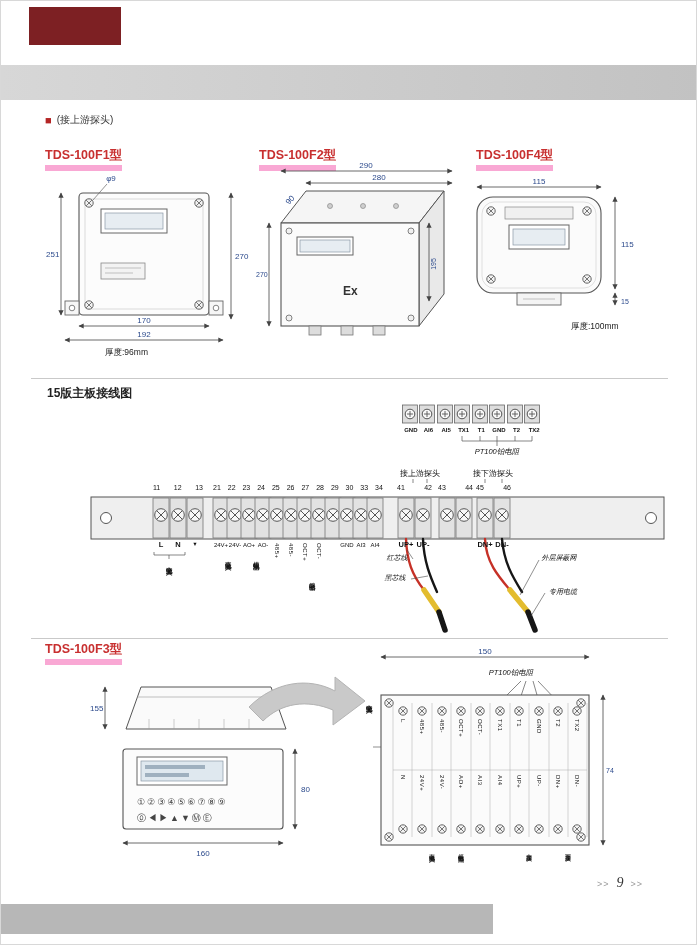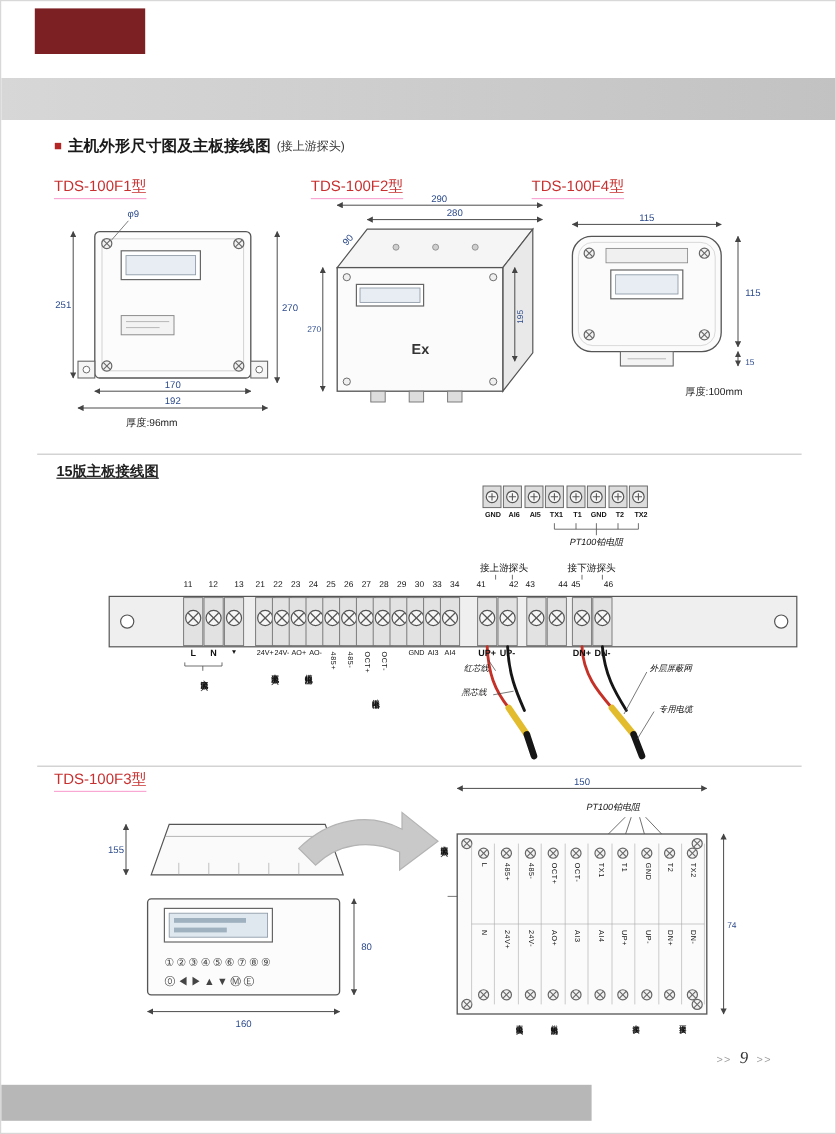--- a/index.html
+++ b/index.html
@@ -1,18 +1,18 @@
 <!DOCTYPE html>
 <html><head>
 <meta charset="utf-8">
 <style>
   html,body{margin:0;padding:0;background:#9a9a9a;font-family:"Liberation Sans",sans-serif;}
   .page{position:relative;width:697px;height:945px;margin:0 auto;background:#fff;overflow:hidden;border:1px solid #d8d8d8;box-sizing:border-box;}
   .abs{position:absolute;}
-  .model-title{position:absolute;color:#c83030;font-weight:normal;font-size:12.5px;border-bottom:1px solid #f9a8d4;padding-bottom:2px;line-height:1.1;}
+  .model-title{position:absolute;color:#c83030;font-weight:bold;font-size:12.5px;border-bottom:6px solid #f9a8d4;padding-bottom:2px;line-height:1.1;}
   .lab{position:absolute;transform:translateX(-50%);font-size:6px;color:#111;white-space:nowrap;line-height:1;}
   .lab.b{font-size:7.5px;font-weight:bold;}
   .lab.m{font-size:7px;font-style:italic;}
   .vlab{position:absolute;transform:translateX(-50%);writing-mode:vertical-rl;text-orientation:mixed;font-size:6.5px;color:#111;line-height:1;letter-spacing:.5px;white-space:nowrap;}
   .numrow{position:absolute;display:flex;justify-content:space-between;font-size:7px;color:#111;line-height:1;}
   .ttsrow{position:absolute;display:flex;font-size:6px;font-weight:bold;color:#111;line-height:1;}
   .tts{flex:1;text-align:center;}
   svg text{font-family:"Liberation Sans",sans-serif;}
   .dim{fill:#2c4a8c;font-size:8px;}
   .dim7{fill:#2c4a8c;font-size:7px;}
@@ -50,27 +50,26 @@
   </defs>
 </svg>
 
 <div class="page">
 
   <div class="abs" style="left:28px;top:6px;width:92px;height:38px;background:#7d2023;"></div>
   <div class="abs" style="left:0;top:64px;width:697px;height:35px;background:linear-gradient(90deg,#d7d7d7,#c2c2c2);"></div>
 
   <div class="abs" style="left:44px;top:112px;display:flex;align-items:center;gap:5px;">
     <span style="color:#b42525;font-size:11px;line-height:1;">■</span>
-    <span style="font-size:13px;font-weight:bold;color:#1a1a1a;">主机外形尺寸图及主板接线图</span>
     <span style="font-size:10px;color:#333;">(接上游探头)</span>
   </div>
 
   <div class="model-title" style="left:44px;top:148px;">TDS-100F1型</div>
   <div class="model-title" style="left:258px;top:148px;">TDS-100F2型</div>
-  <div class="model-title" style="left:442px;top:148px;">TDS-100F4型</div>
+  <div class="model-title" style="left:475px;top:148px;">TDS-100F4型</div>
 
   <svg class="abs" style="left:44px;top:168px;" width="205" height="192" viewBox="0 0 205 192">
     <g>
       <rect x="34" y="24" width="130" height="122" rx="4" fill="#fcfcfc" stroke="#555" stroke-width="1.1"></rect>
       <rect x="40" y="30" width="118" height="110" rx="2" fill="none" stroke="#c2c2c2" stroke-width=".6"></rect>
       <use href="#scr" x="44" y="34"></use>
         <use href="#scr" x="154" y="34"></use>
       <use href="#scr" x="44" y="136"></use>
         <use href="#scr" x="154" y="136"></use>
       <rect x="56" y="40" width="66" height="24" fill="#fff" stroke="#666"></rect>
@@ -150,21 +149,21 @@
       <line x1="162" y1="20" x2="162" y2="112" class="dimline" marker-start="url(#arw)" marker-end="url(#arw)"></line>
       <text x="168" y="70" class="dim">115</text>
       <line x1="162" y1="116" x2="162" y2="128" class="dimline" marker-start="url(#arw)" marker-end="url(#arw)"></line>
       <text x="168" y="127" class="dim7">15</text>
       <text x="118" y="152" class="note">厚度:100mm</text>
     </g>
   </svg>
 
   <div class="abs" style="left:30px;top:377px;width:637px;height:1px;background:#c9c9c9;"></div>
 
-  <div class="abs" style="left:46px;top:384px;font-size:12px;font-weight:600;color:#222;text-decoration:underline;">15版主板接线图</div>
+  <div class="abs" style="left:46px;top:384px;font-size:12px;font-weight:600;color:#222;">15版主板接线图</div>
 
   <div class="abs" style="left:60px;top:398px;width:610px;height:235px;">
     <svg width="610" height="235" viewBox="0 0 610 235" style="position:absolute;left:0;top:0;">
 
       <g>
         <use href="#term2" x="349" y="6"></use>
           <use href="#term2" x="366" y="6"></use>
         <use href="#term2" x="384" y="6"></use>
           <use href="#term2" x="401" y="6"></use>
         <use href="#term2" x="419" y="6"></use>

